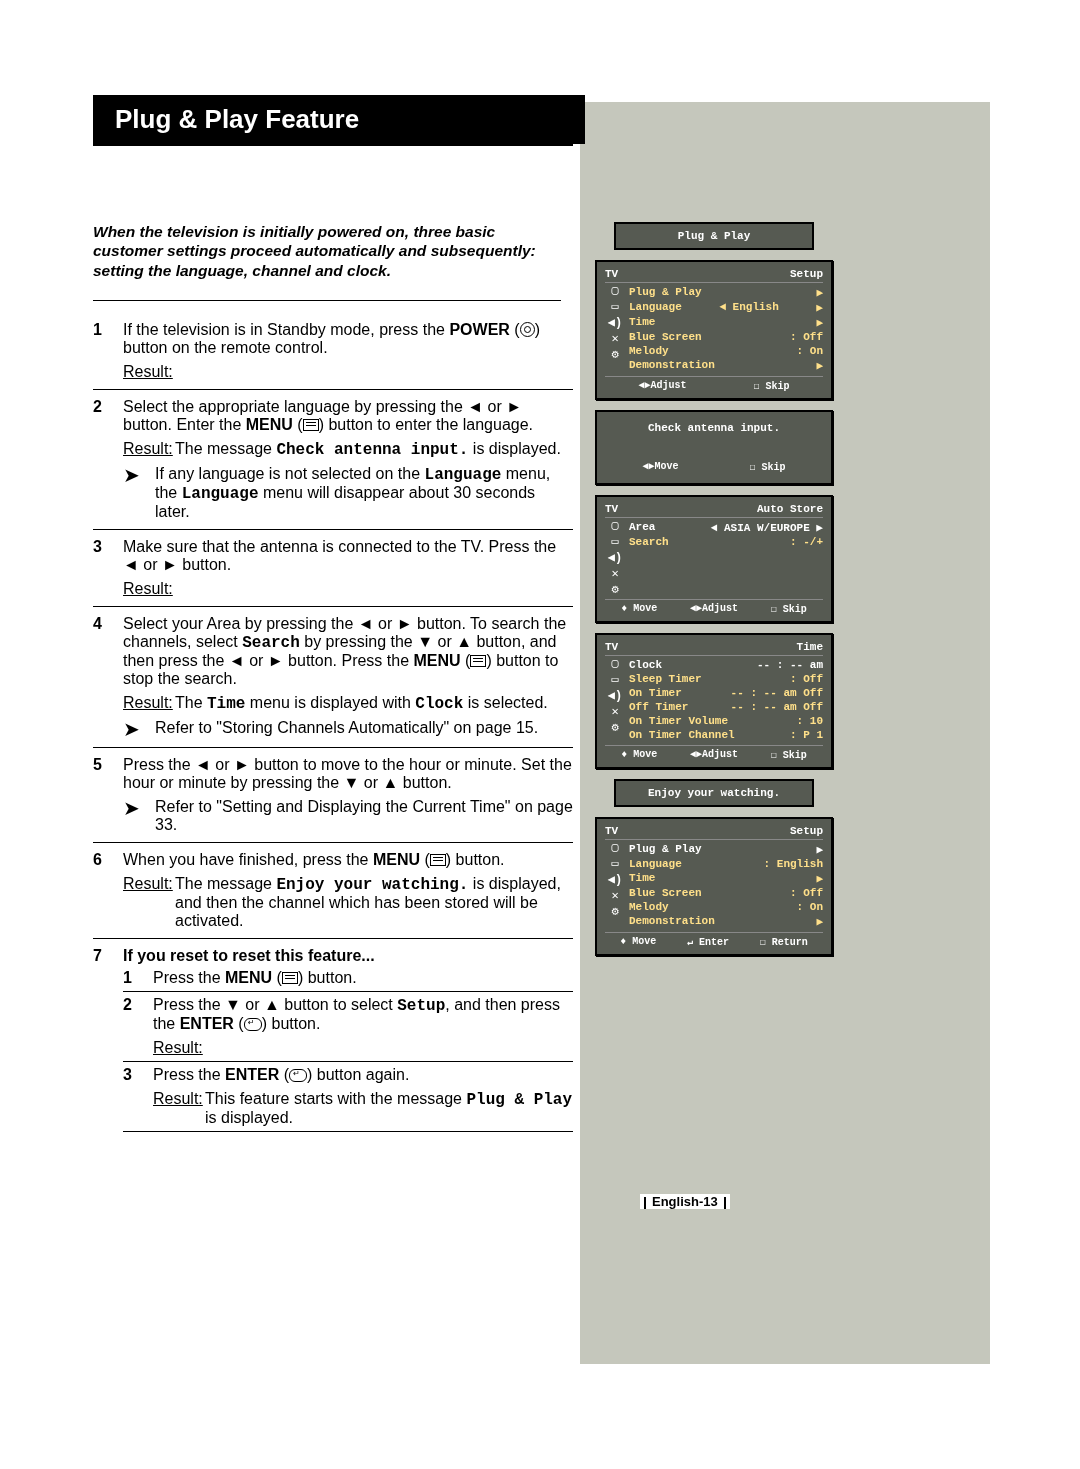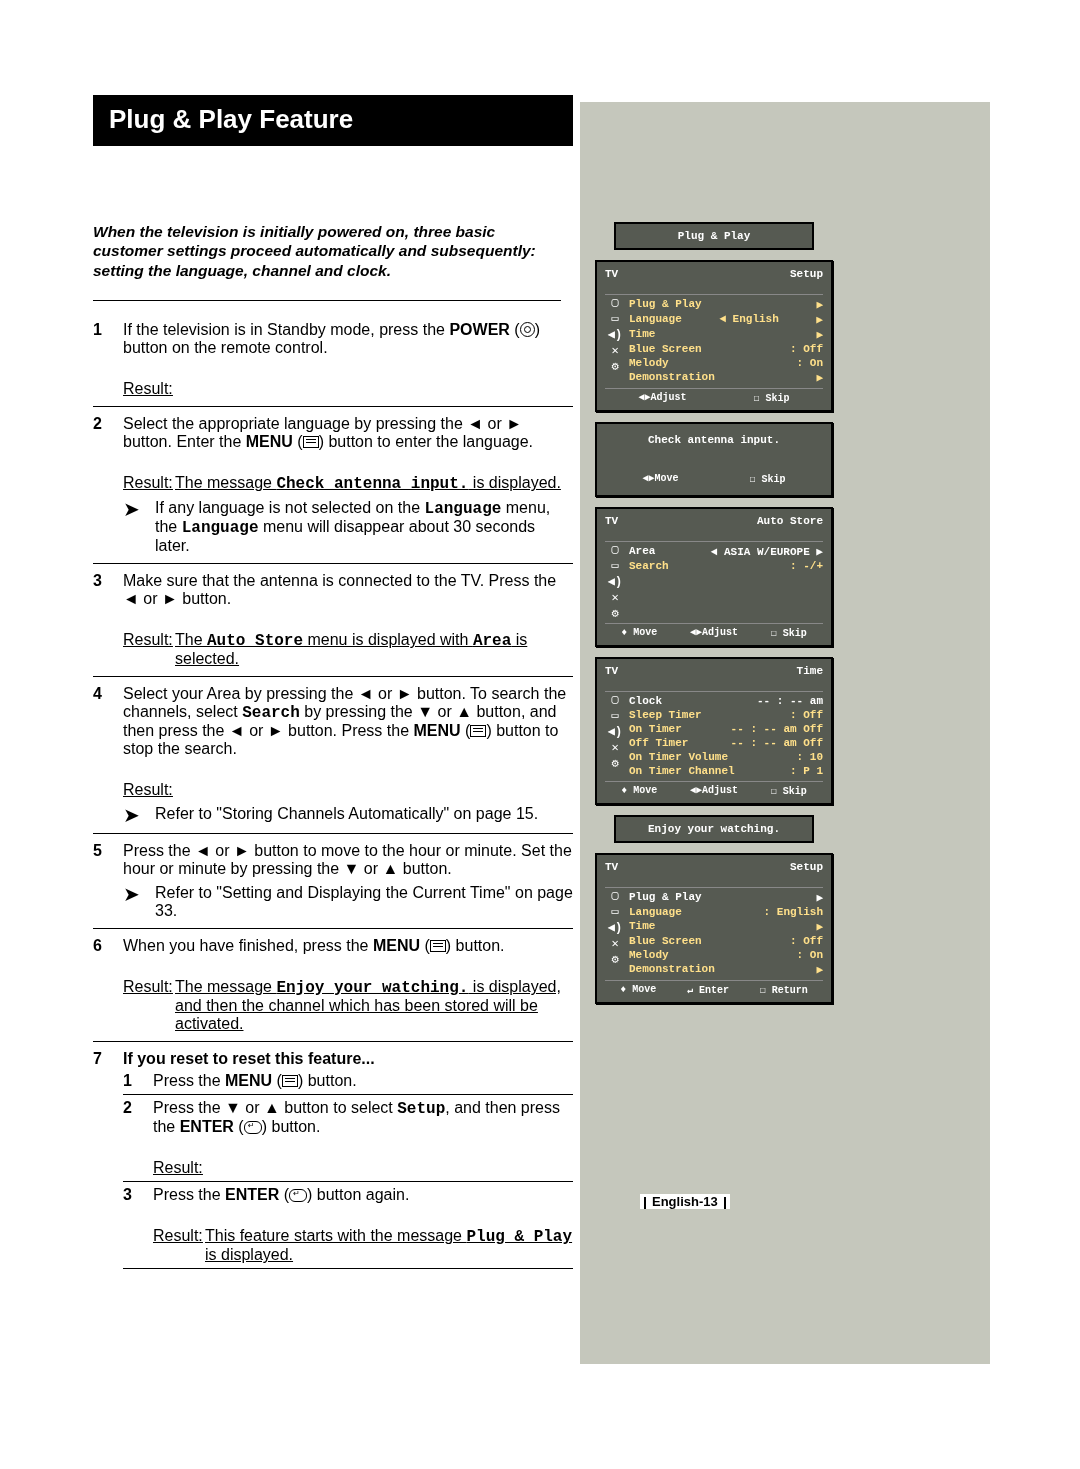--- a/index.html
+++ b/index.html
@@ -20,21 +20,21 @@
     left: 93px;
     top: 95px;
     width: 760px;
     height: 1200px;
   }
   .title-bar {
     background: #000;
     color: #fff;
     font-size: 26px;
     font-weight: bold;
-    padding: 7px 14px;
+    padding: 7px 20px;
     border: 2px solid #000;
     width: 448px;
   }
   .title-underline {
     border-bottom: 2px solid #000;
     width: 480px;
     margin-top: 0;
   }
   .intro {
     font-style: italic;
@@ -63,22 +63,21 @@
   .step-num {
     width: 30px;
     font-weight: bold;
     flex-shrink:0;
   }
   .step-body {
     flex: 1;
   }
   .result-row {
     display: flex;
-    margin-top: 23px;
-    text-decoration: underline;
+    margin-top: 6px;
   }
   .result-label {
     width: 52px;
     text-decoration: underline;
     flex-shrink:0;
   }
   .result-text { flex: 1;}
   .note-row {
     display: flex;
     margin-top: 6px;
@@ -130,21 +129,21 @@
     font-weight: bold;
     padding: 6px 8px;
     text-align: center;
     margin: 0 auto 10px auto;
     width: 180px;
   }
   .osd-header {
     display: flex;
     justify-content: space-between;
     border-bottom: 1px solid #888;
-    padding-bottom: 14px;
+    padding-bottom: 2px;
     margin-bottom: 2px;
   }
   .osd-body { display:flex;}
   .osd-icons {
     width: 20px;
     display: flex;
     flex-direction: column;
     gap: 4px;
     align-items: center;
     margin-right:4px;
@@ -241,31 +240,31 @@
           </div>
         </div>
       </div>
 
       <div class="step-row">
         <div class="step-num">3</div>
         <div class="step-body">
           <span>Make sure that the antenna is connected to the TV. Press the ◄ or ► button.</span>
           <div class="result-row">
             <div class="result-label">Result:</div>
-            <div class="result-text"><span>The </span><span class="mono">Auto Store</span><span> menu is displayed with </span><span class="mono">Area</span><span> is selected.</span></div>
           </div>
         </div>
       </div>
 
       <div class="step-row">
         <div class="step-num">4</div>
         <div class="step-body">
           <span>Select your Area by pressing the ◄ or ► button. To search the channels, select </span><span class="mono">Search</span><span> by pressing the ▼ or ▲ button, and then press the ◄ or ► button. Press the </span><span class="bold">MENU</span><span> (</span><span class="icon-menu"></span><span>) button to stop the search.</span>
           <div class="result-row">
             <div class="result-label">Result:</div>
+            <div class="result-text"><span>The </span><span class="mono">Time</span><span> menu is displayed with </span><span class="mono">Clock</span><span> is selected.</span></div>
           </div>
           <div class="note-row">
             <div class="note-arrow">➤</div>
             <div>Refer to "Storing Channels Automatically" on page 15.</div>
           </div>
         </div>
       </div>
 
       <div class="step-row">
         <div class="step-num">5</div>

